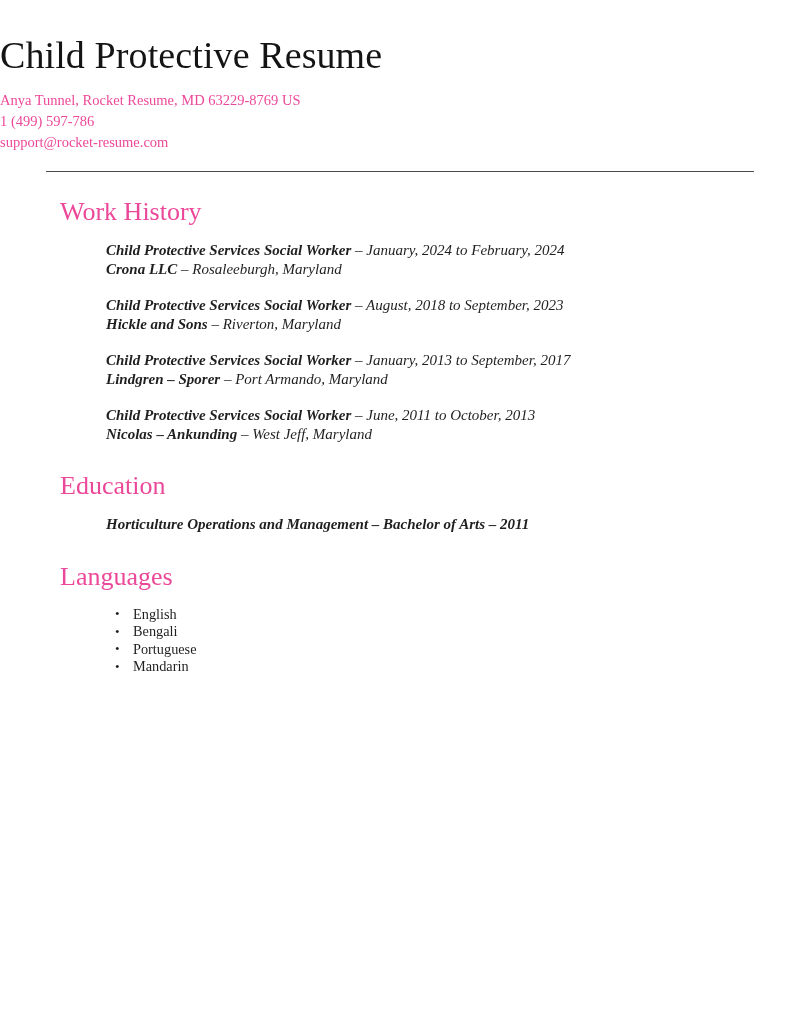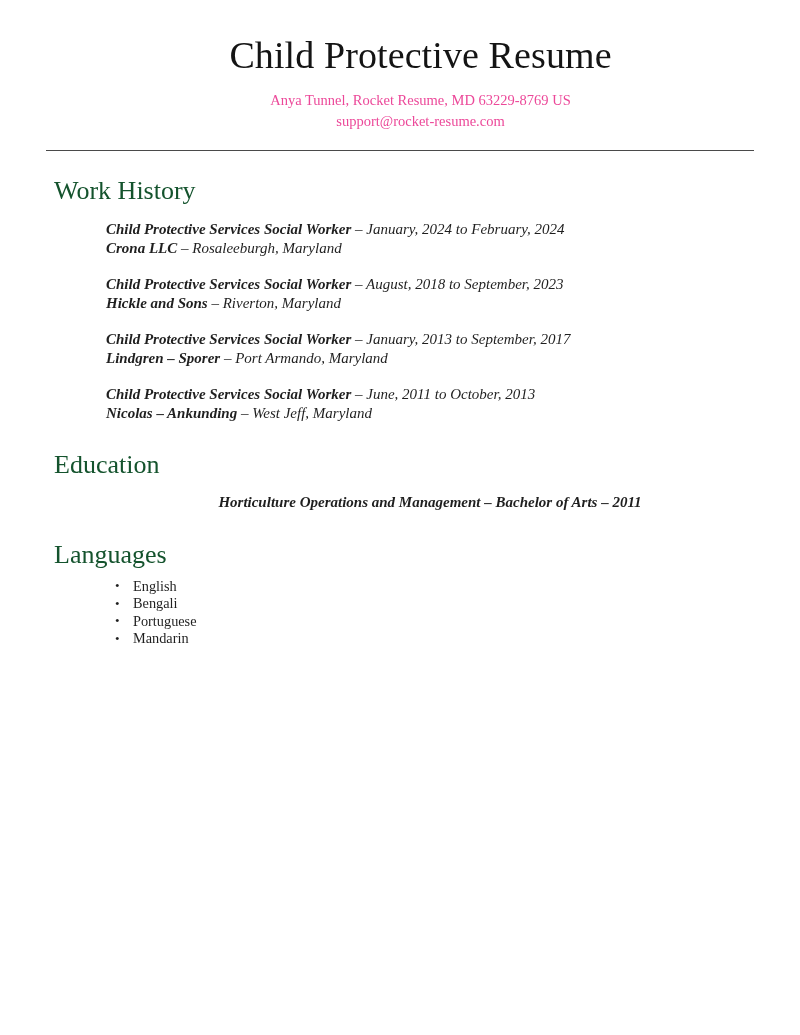--- a/index.html
+++ b/index.html
@@ -21,22 +21,21 @@
     box-sizing: border-box;
     padding: 0;
     position: relative;
     background: #ffffff;
     overflow: hidden;
   }
 
   
   .resume-header {
     padding-top: 34px;
-    text-align: center;
-    padding-left: 41px;
+    text-align: left;
   }
   .resume-title {
     font-size: 38px;
     font-weight: 400;
     line-height: 1.15;
     letter-spacing: 0.1px;
     margin: 0 0 12px 0;
     color: #141414;
   }
   .contact-line {
@@ -59,22 +58,22 @@
   .content {
     padding: 0 46px;
   }
   .section {
     margin: 0;
   }
   .section-heading {
     font-size: 26px;
     font-weight: 400;
     line-height: 1.2;
-    color: #14532d;
-    margin: 8px;
+    color: #ec4899;
+    margin: 14px;
     padding: 0;
   }
   .section-body {
     padding-left: 60px;
   }
 
   .entry {
     margin-top: 0;
   }
   .entry + .entry {
@@ -88,21 +87,21 @@
     font-style: italic;
   }
   .b { font-weight: 700; }
   .r { font-weight: 400; }
 
   
   .section-work { margin-top: 24px; }
   .section-work .section-body { margin-top: 14px; }
 
   .section-education { margin-top: 25px; }
-  .section-education .section-body { margin-top: 13px; text-align: center; }
+  .section-education .section-body { margin-top: 13px; }
 
   .section-languages { margin-top: 26px; }
   .section-languages .section-body { margin-top: 8px; }
 
   
   ul.lang-list {
     list-style: none;
     margin: 0;
     padding: 0 0 0 7px;
   }
@@ -123,20 +122,21 @@
   }
 </style>
 </head>
 <body>
 
 <div class="page">
 
   <div class="resume-header">
     <h1 class="resume-title">Child Protective Resume</h1>
     <p class="contact-line">Anya Tunnel, Rocket Resume, MD 63229-8769 US</p>
+    <p class="contact-line">1 (499) 597-786</p>
     <p class="contact-line">support@rocket-resume.com</p>
   </div>
 
   <hr class="header-rule">
 
   <div class="content">
 
     <div class="section section-work">
       <h2 class="section-heading">Work History</h2>
       <div class="section-body">

